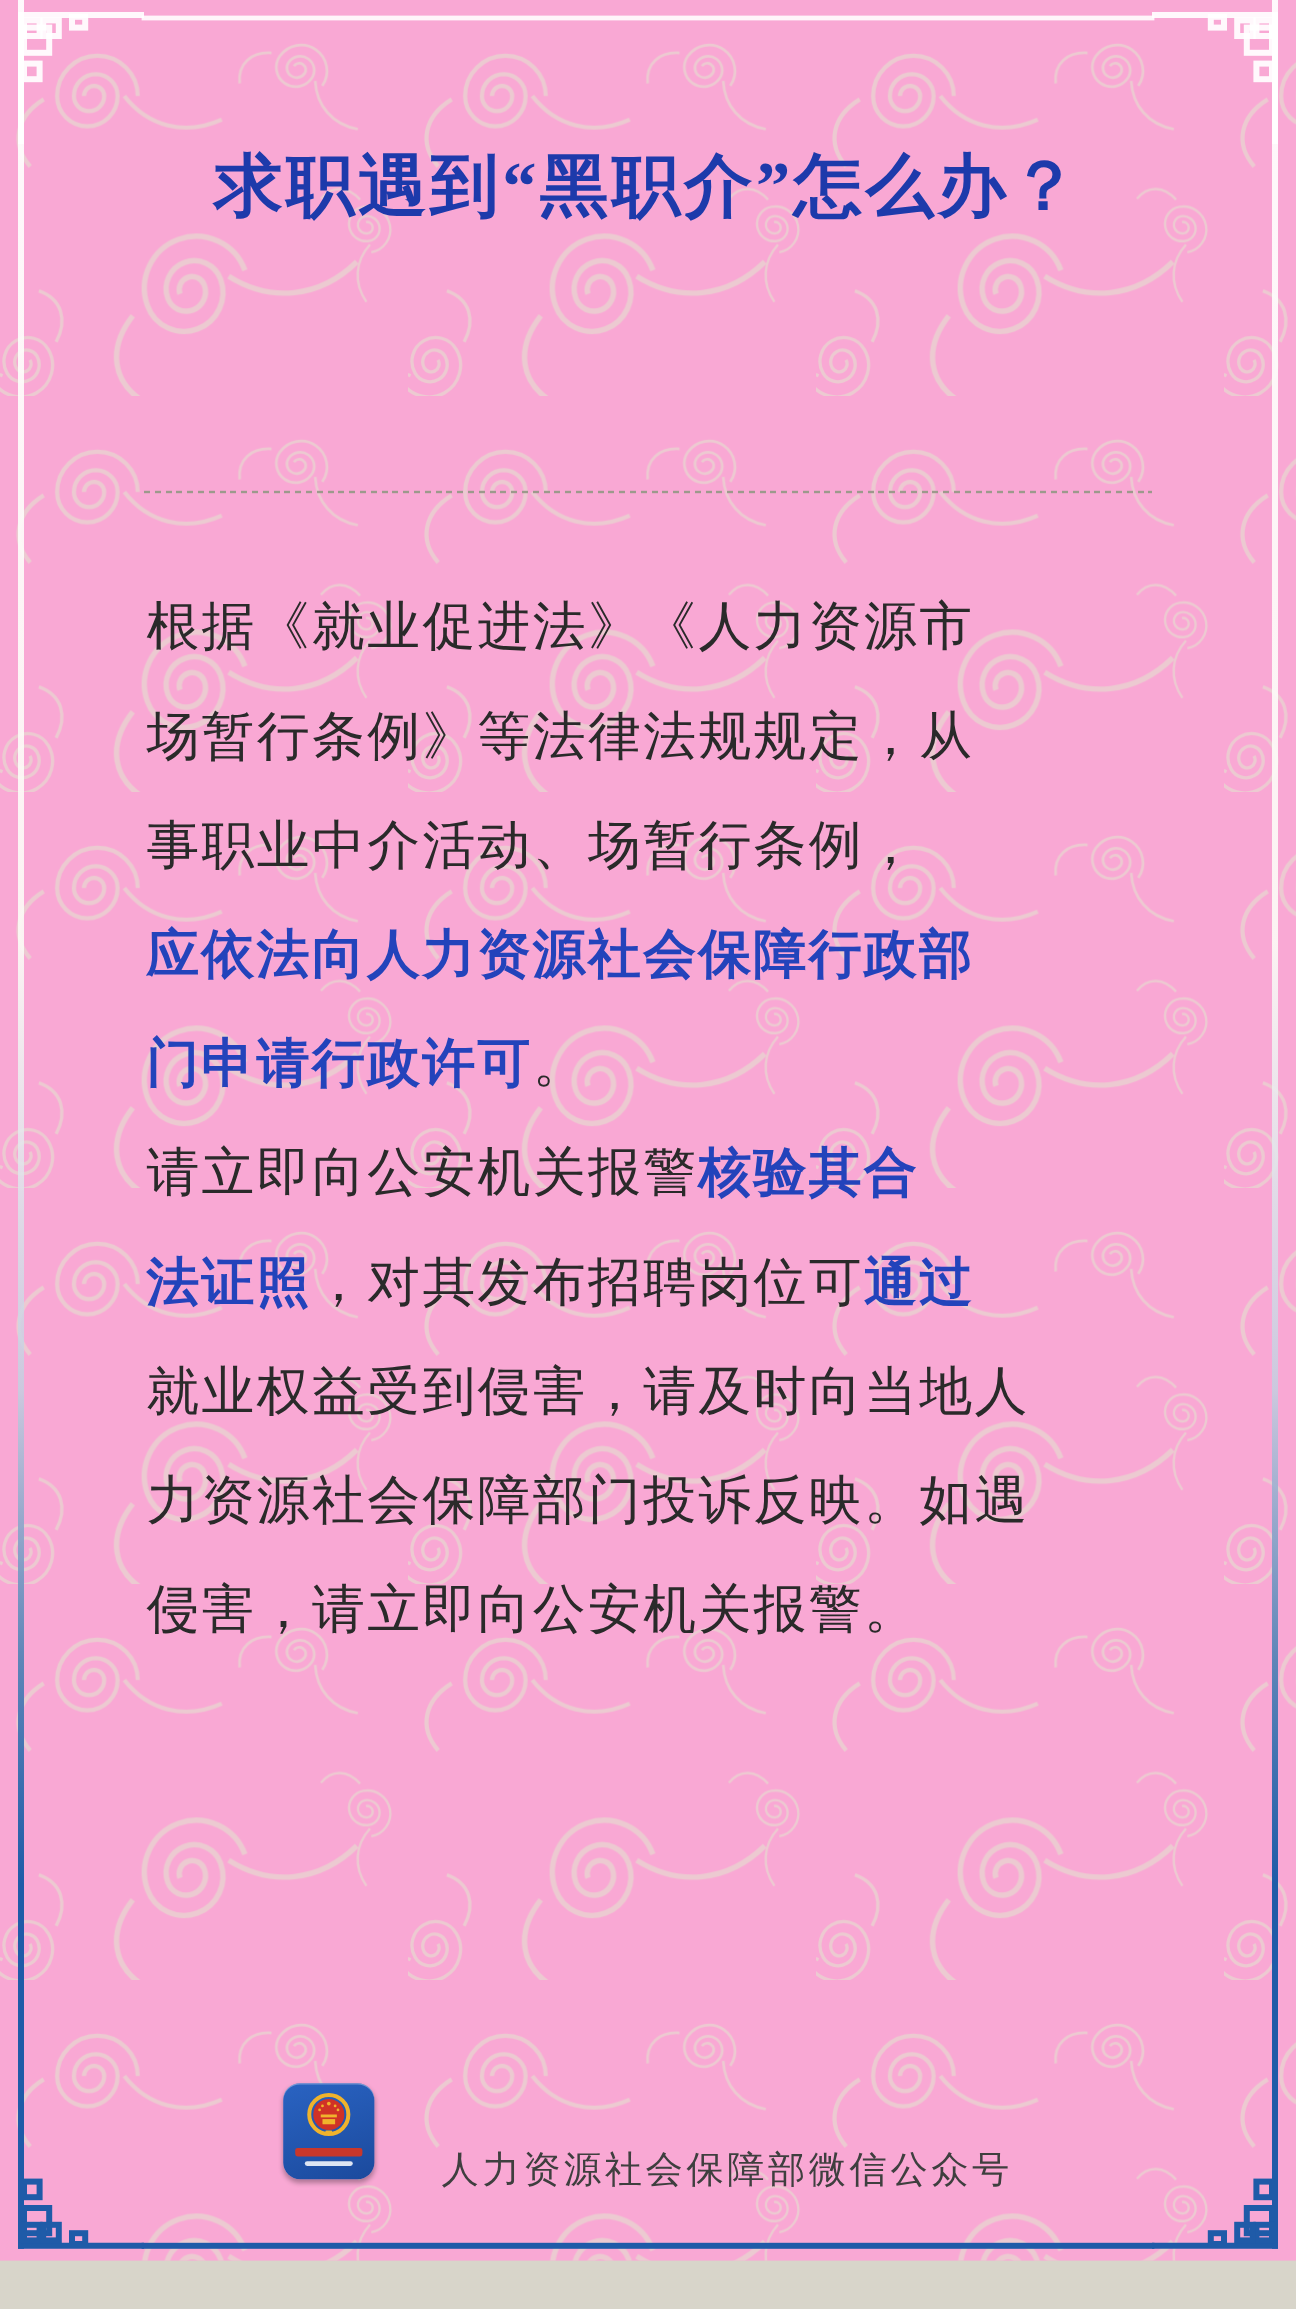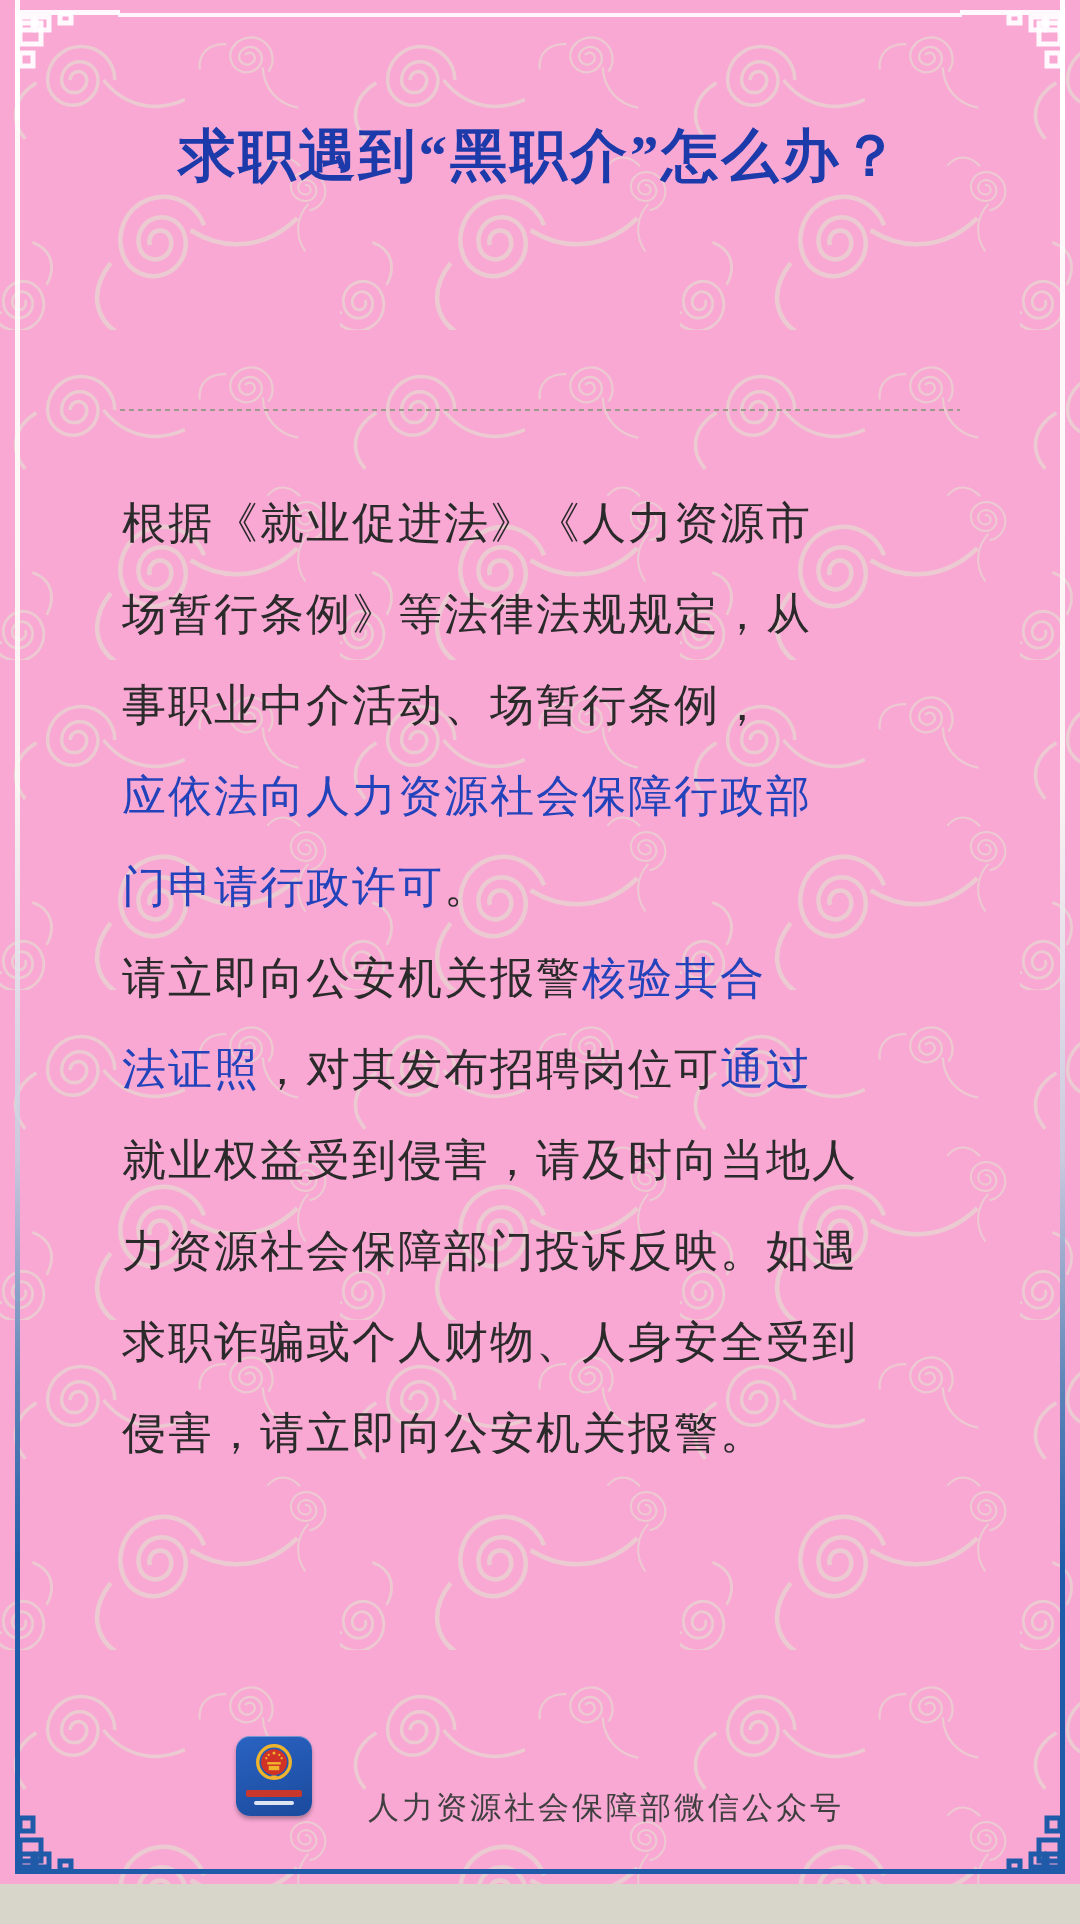--- a/index.html
+++ b/index.html
@@ -46,21 +46,21 @@
   }
   .divider {
     position:absolute; top:409px; left:120px; width:840px; height:2px;
     background:repeating-linear-gradient(90deg,#9d998c 0 5px, rgba(0,0,0,0) 5px 9px);
   }
   .body-text {
     position:absolute; top:477px; left:122px; width:846px;
     font-size:44px; line-height:91px; color:#2a2a2a; letter-spacing:2px;
   }
   .body-text .line { white-space:nowrap; }
-  .body-text .em { color:#2343bb; font-weight:normal; }
+  .body-text .em { color:#2343bb; font-weight:bold; }
 
   .footer {
     position:absolute; top:1736px; left:0; width:100%;
     display:flex; justify-content:center; align-items:flex-start; gap:56px;
   }
   .logo {
     width:76px; height:80px; border-radius:14px;
     background:linear-gradient(160deg,#2a63c2,#1b4a9d);
     box-shadow:0 3px 4px rgba(0,0,0,0.3), inset 0 1px 0 rgba(255,255,255,0.35);
     display:flex; flex-direction:column; align-items:center; padding-top:5px;
@@ -128,21 +128,20 @@
   <div class="body-text">
       <div class="line"><span class="normal">根据《就业促进法》《人力资源市</span></div>
       <div class="line"><span class="normal">场暂行条例》等法律法规规定，从</span></div>
       <div class="line"><span class="normal">事职业中介活动、场暂行条例，</span></div>
       <div class="line"><span class="em">应依法向人力资源社会保障行政部</span></div>
       <div class="line"><span class="em">门申请行政许可</span><span class="normal">。</span></div>
       <div class="line"><span class="normal">请立即向公安机关报警</span><span class="em">核验其合</span></div>
       <div class="line"><span class="em">法证照</span><span class="normal">，对其发布招聘岗位可</span><span class="em">通过</span></div>
       <div class="line"><span class="normal">就业权益受到侵害，请及时向当地人</span></div>
       <div class="line"><span class="normal">力资源社会保障部门投诉反映。如遇</span></div>
-      <div class="line"><span class="normal">求职诈骗或个人财物、人身安全受到</span></div>
       <div class="line"><span class="normal">侵害，请立即向公安机关报警。</span></div>
     </div>
 
   <div class="footer">
     <div class="logo">
       <svg width="46" height="46" viewBox="0 0 48 48" aria-hidden="true">
         <circle cx="24" cy="22" r="17" fill="none" stroke="#f0b32c" stroke-width="3.5"></circle>
         <circle cx="24" cy="22" r="13.5" fill="#d03226"></circle>
         <circle cx="24" cy="12.5" r="1.6" fill="#f0b32c"></circle>
         <circle cx="18.5" cy="14.5" r="1.2" fill="#f0b32c"></circle>

